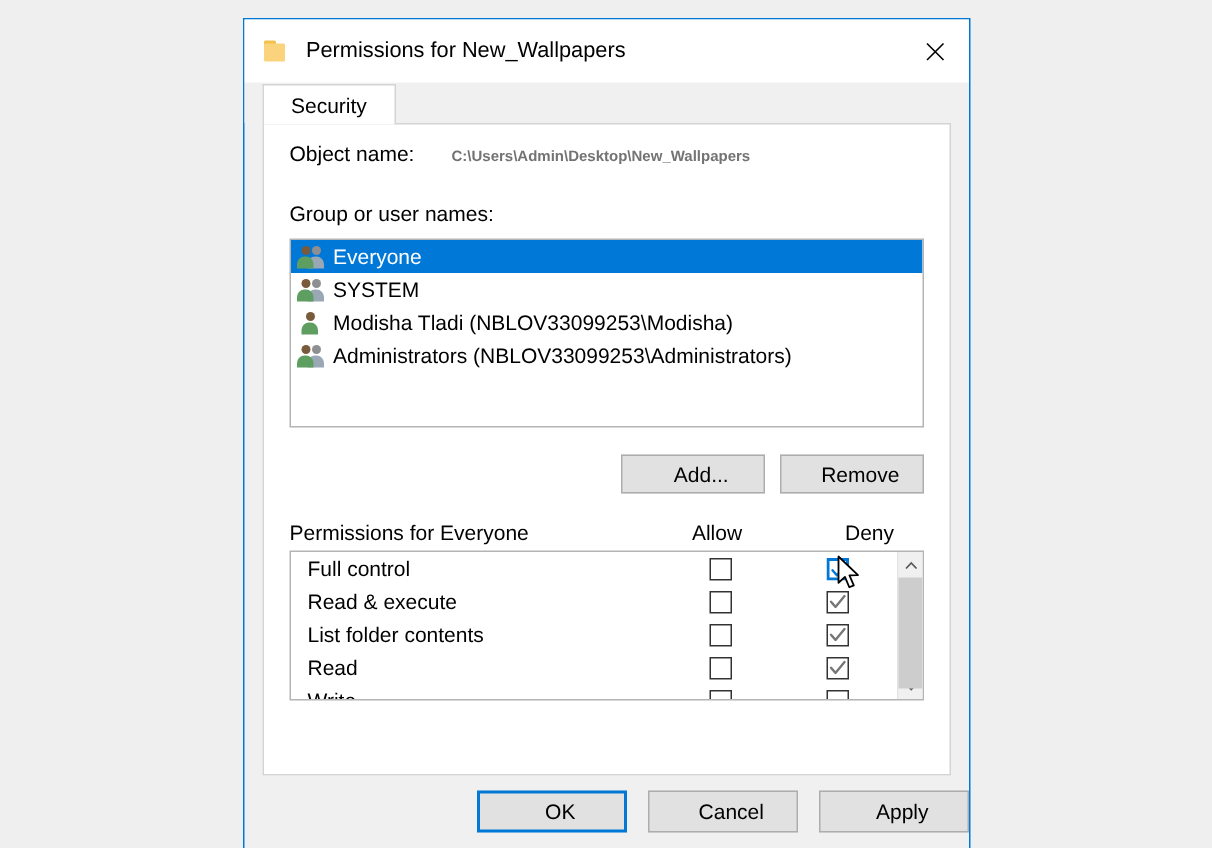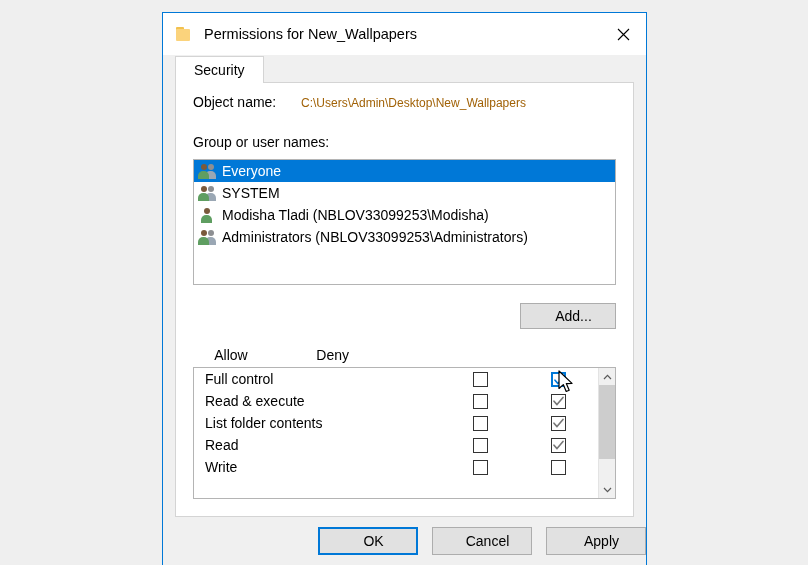--- a/index.html
+++ b/index.html
@@ -98,21 +98,21 @@
     position: relative;
     padding: 0 17px;
   }
 
   .row-objname {
     display: flex;
     align-items: baseline;
     padding-top: 11px;
   }
   .label-objname { font-size: 14px; color: #000; width: 108px; flex: none; }
-  .value-objname { font-size: 12px; color: #a16207; }
+  .value-objname { font-size: 10px; color: #737373; font-weight: bold; }
 
   .label-group {
     font-size: 14px; color: #000;
     margin-top: 24px;
   }
 
   
   #userlist {
     margin-top: 9px;
     height: 126px;
@@ -188,21 +188,21 @@
   }
   #perm-header .title { flex: 1; }
   #perm-header .col { width: 78px; text-align: center; }
   #perm-header .col.allow { width: 76px; }
   #perm-header .col.deny { width: 80px; text-align: right; }
   #perm-header .spacer { width: 20px; flex: none; }
 
   
   #permlist {
     margin-top: 4px;
-    height: 132px;
+    height: 100px;
     border: 1px solid #b4b4b4;
     background: #ffffff;
     display: flex;
     overflow: hidden;
   }
   #perm-rows { flex: 1; overflow: hidden; }
   .perm-row {
     height: 22px;
     display: flex;
     align-items: center;
@@ -347,23 +347,25 @@
               <span class="head"></span>
               <span class="torso"></span>
             </span>
         </span>
         <span>Administrators (NBLOV33099253\Administrators)</span>
       </div>
     </div>
 
     <div id="addremove">
       <div class="btn">Add...</div>
+      <div class="btn">Remove</div>
     </div>
 
     <div id="perm-header">
+      <div class="title">Permissions for Everyone</div>
       <div class="col allow">Allow</div>
       <div class="col deny">Deny</div>
       <div class="spacer"></div>
     </div>
 
     <div id="permlist">
       <div id="perm-rows">
           <div class="perm-row">
             <div class="name">Full control</div>
             <div class="cell allow">

